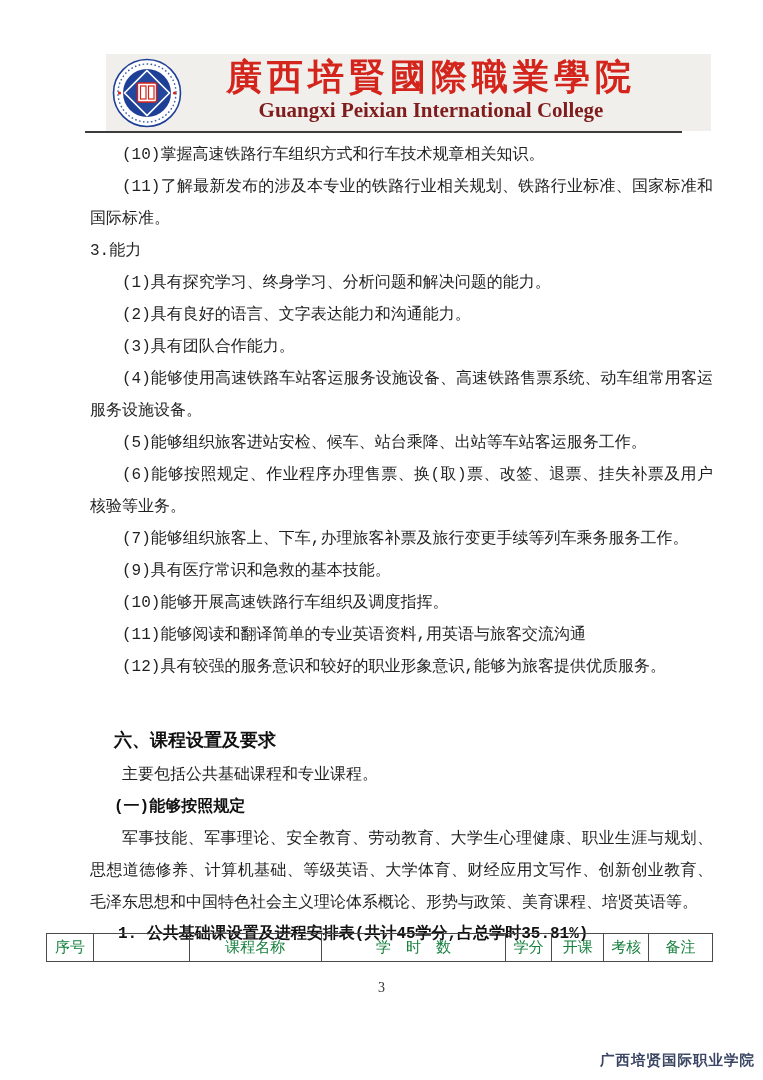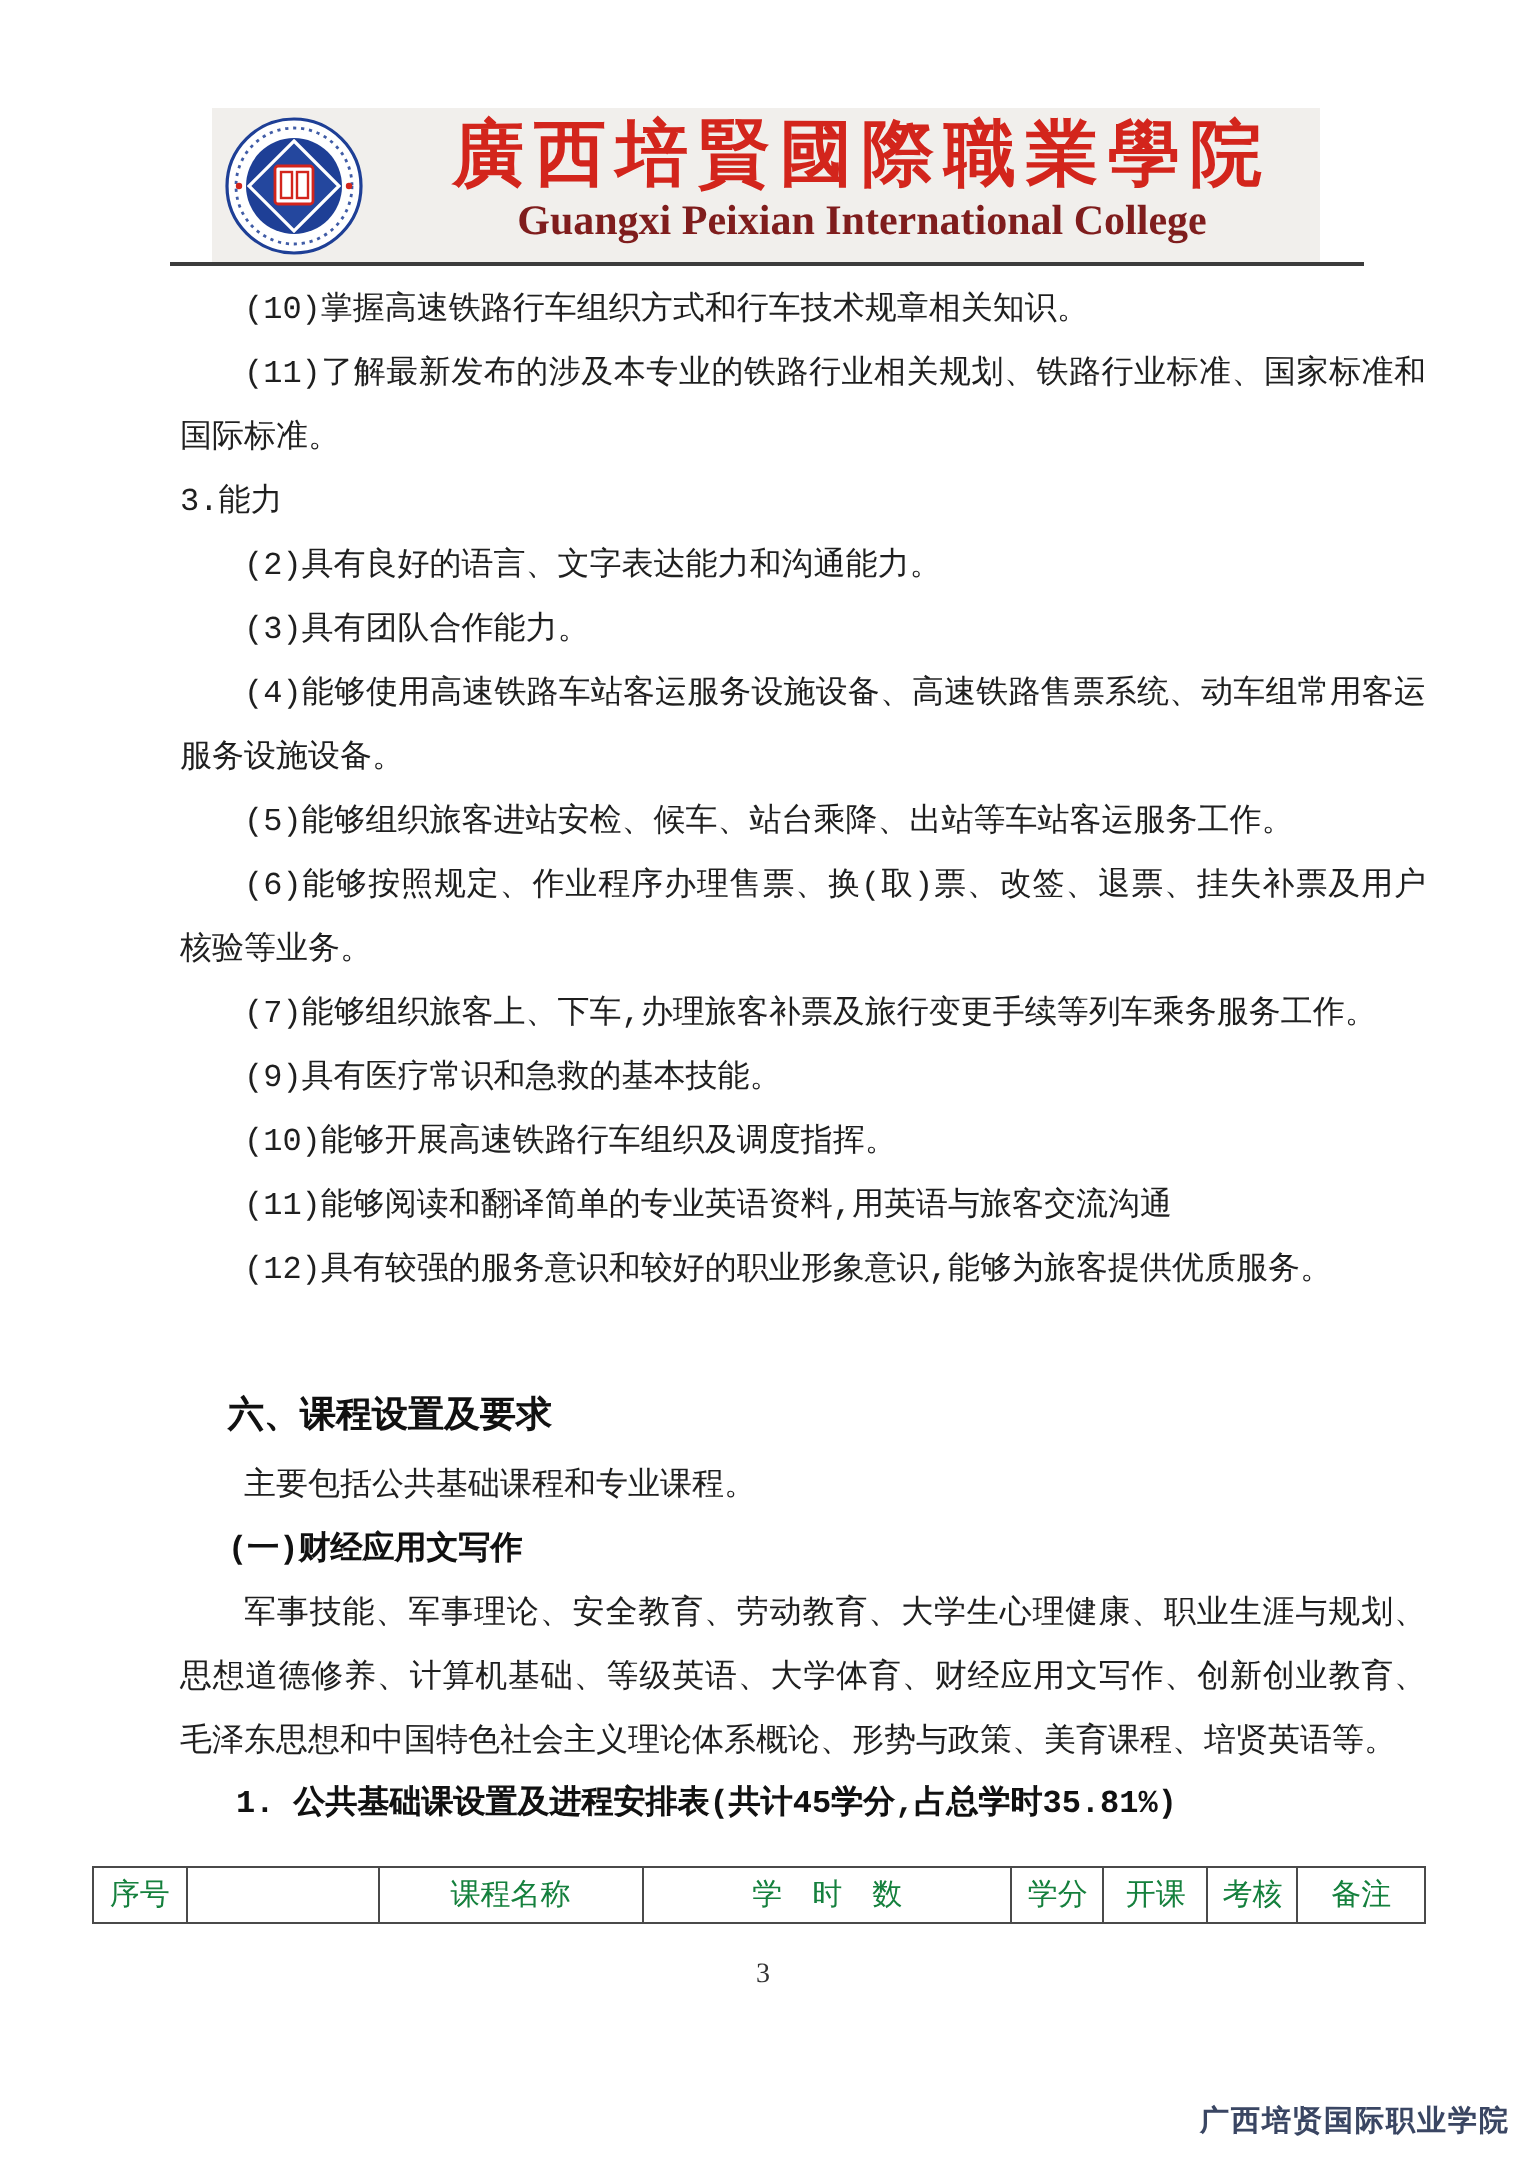--- a/index.html
+++ b/index.html
@@ -7,21 +7,21 @@
     position:relative;
     width:763px;height:1080px;
     background:#ffffff;
     font-family:"Liberation Serif","DejaVu Serif",serif;
     color:#1f1f1f;
     overflow:hidden;
   }
 
   
   .banner{
-    position:absolute;left:106px;top:54px;width:554px;height:77px;
+    position:absolute;left:106px;top:54px;width:605px;height:77px;
     background:#f1efec;
   }
   .emblem{position:absolute;left:6px;top:4px;width:70px;height:70px;}
   .titles{position:absolute;left:100px;top:1px;width:450px;text-align:center;}
   .title-zh{
     font-size:36px;font-weight:bold;color:#d3251c;
     letter-spacing:5px;line-height:44px;white-space:nowrap;
     font-family:"Liberation Serif",serif;
   }
   .title-en{
@@ -106,34 +106,35 @@
       <div class="title-zh">廣西培賢國際職業學院</div>
       <div class="title-en">Guangxi Peixian International College</div>
     </div>
   </div>
   <div class="header-rule"></div>
 
   <div class="content">
     <p class="indent">(10)掌握高速铁路行车组织方式和行车技术规章相关知识。</p>
     <p class="indent">(11)了解最新发布的涉及本专业的铁路行业相关规划、铁路行业标准、国家标准和国际标准。</p>
     <p class="noindent">3.能力</p>
+    <p class="indent">(1)具有探究学习、终身学习、分析问题和解决问题的能力。</p>
     <p class="indent">(2)具有良好的语言、文字表达能力和沟通能力。</p>
     <p class="indent">(3)具有团队合作能力。</p>
     <p class="indent">(4)能够使用高速铁路车站客运服务设施设备、高速铁路售票系统、动车组常用客运服务设施设备。</p>
     <p class="indent">(5)能够组织旅客进站安检、候车、站台乘降、出站等车站客运服务工作。</p>
     <p class="indent">(6)能够按照规定、作业程序办理售票、换(取)票、改签、退票、挂失补票及用户核验等业务。</p>
     <p class="indent">(7)能够组织旅客上、下车,办理旅客补票及旅行变更手续等列车乘务服务工作。</p>
     <p class="indent">(9)具有医疗常识和急救的基本技能。</p>
     <p class="indent">(10)能够开展高速铁路行车组织及调度指挥。</p>
     <p class="indent">(11)能够阅读和翻译简单的专业英语资料,用英语与旅客交流沟通</p>
     <p class="indent">(12)具有较强的服务意识和较好的职业形象意识,能够为旅客提供优质服务。</p>
 
     <p class="sec-heading">六、课程设置及要求</p>
     <p class="sec-intro">主要包括公共基础课程和专业课程。</p>
-    <p class="subsec-heading">(一)财经应用文写作</p>
+    <p class="subsec-heading">(一)能够按照规定</p>
     <p class="indent">军事技能、军事理论、安全教育、劳动教育、大学生心理健康、职业生涯与规划、思想道德修养、计算机基础、等级英语、大学体育、财经应用文写作、创新创业教育、毛泽东思想和中国特色社会主义理论体系概论、形势与政策、美育课程、培贤英语等。</p>
     <p class="table-caption">1. 公共基础课设置及进程安排表(共计45学分,占总学时35.81%)</p>
   </div>
 
   <table class="course-table">
     <tbody>
       <tr>
         <td class="c0">序号</td>
         <td class="c1"></td>
         <td class="c2">课程名称</td>

